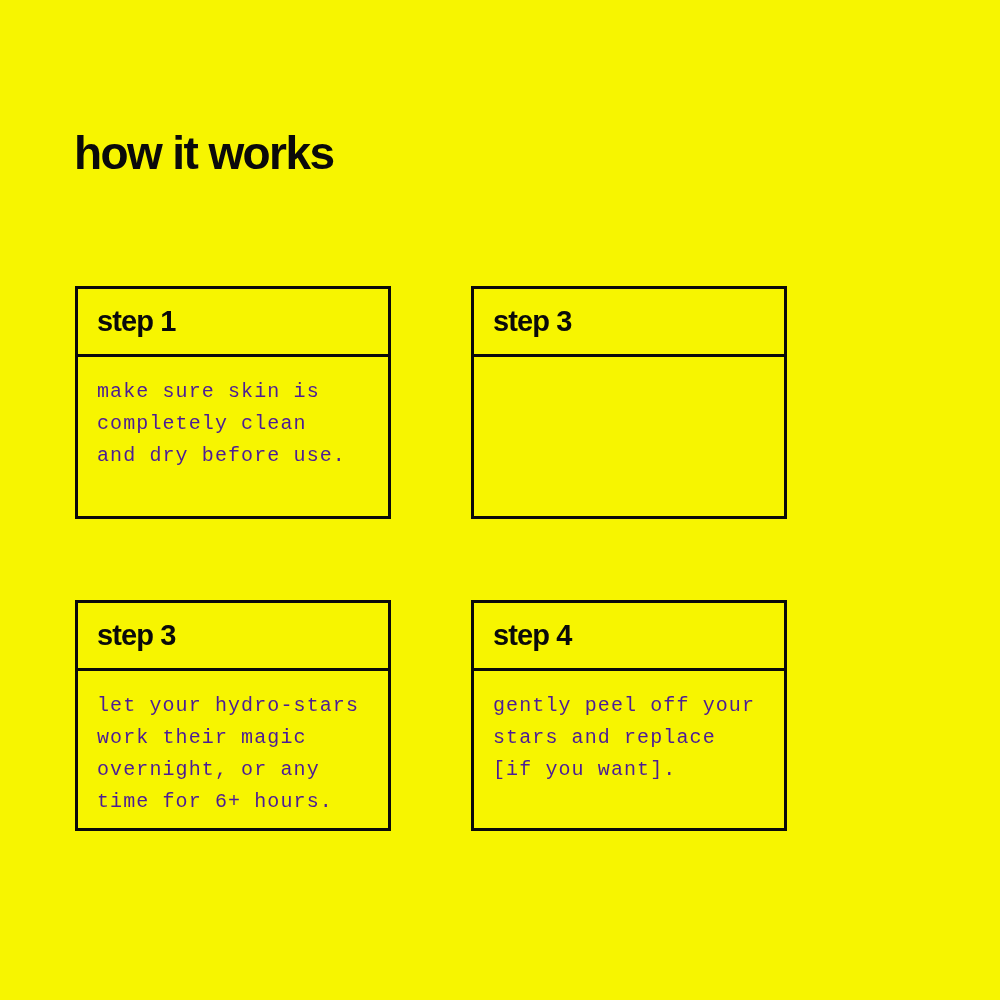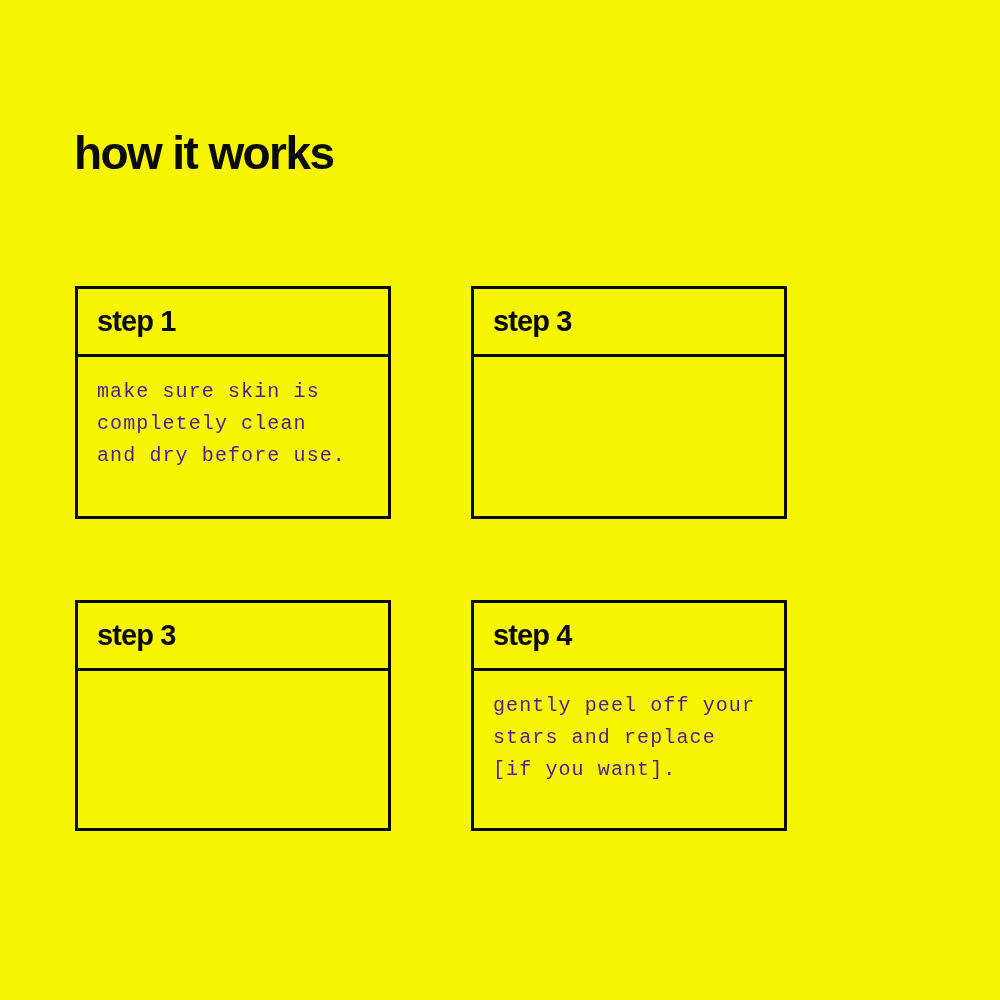--- a/index.html
+++ b/index.html
@@ -116,20 +116,26 @@
     <div class="step-card">
       <div class="step-card-header">
         <span class="step-label">step 3</span>
       </div>
     </div>
 
     <div class="step-card">
       <div class="step-card-header">
         <span class="step-label">step 3</span>
       </div>
+      <div class="step-card-body">
+        <div class="step-body-line">let your hydro-stars</div>
+        <div class="step-body-line">work their magic</div>
+        <div class="step-body-line">overnight, or any</div>
+        <div class="step-body-line">time for 6+ hours.</div>
+      </div>
     </div>
 
     <div class="step-card">
       <div class="step-card-header">
         <span class="step-label">step 4</span>
       </div>
       <div class="step-card-body">
         <div class="step-body-line">gently peel off your</div>
         <div class="step-body-line">stars and replace</div>
         <div class="step-body-line">[if you want].</div>

